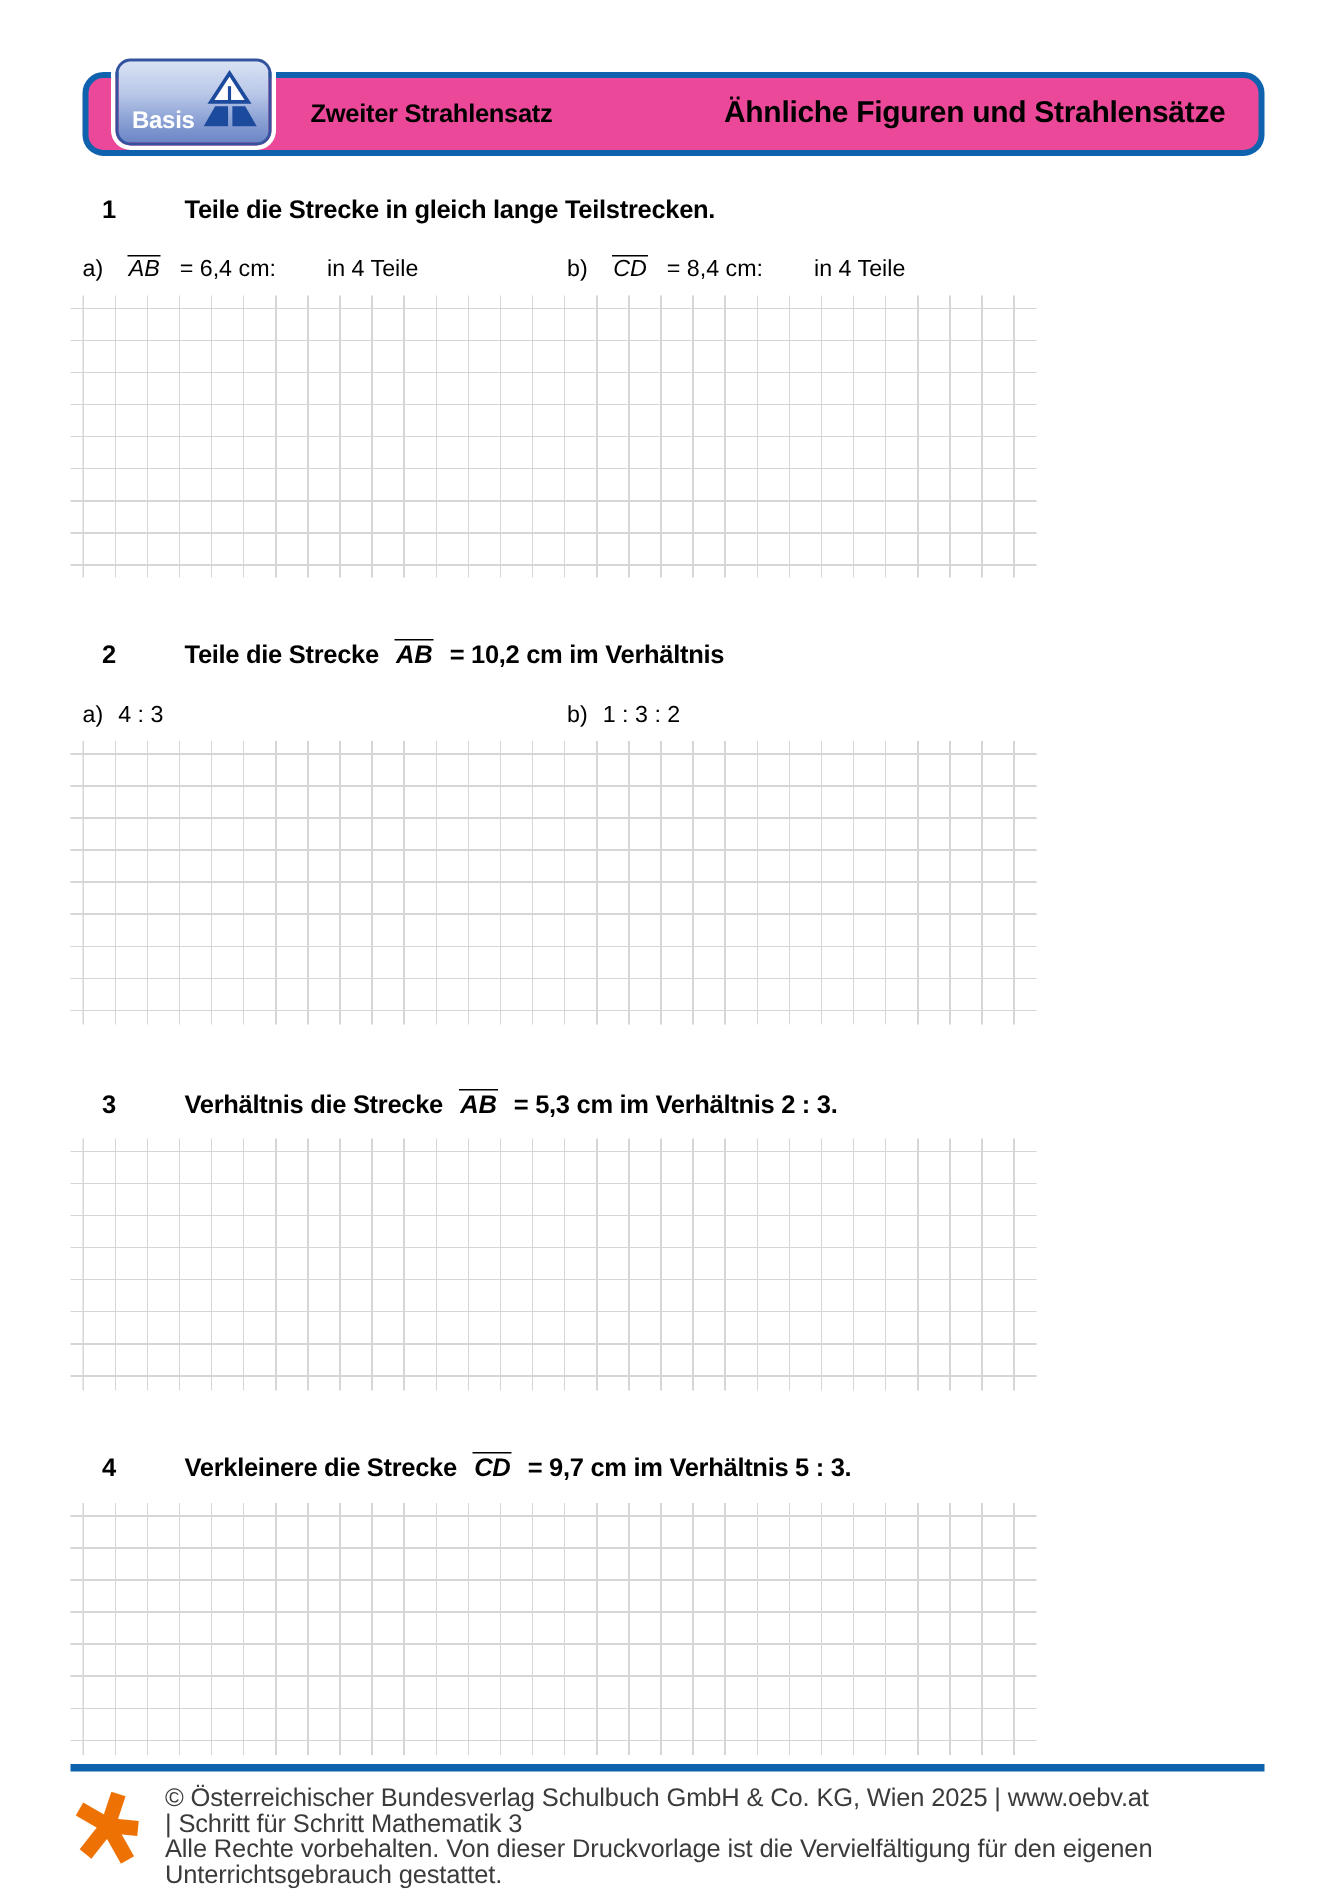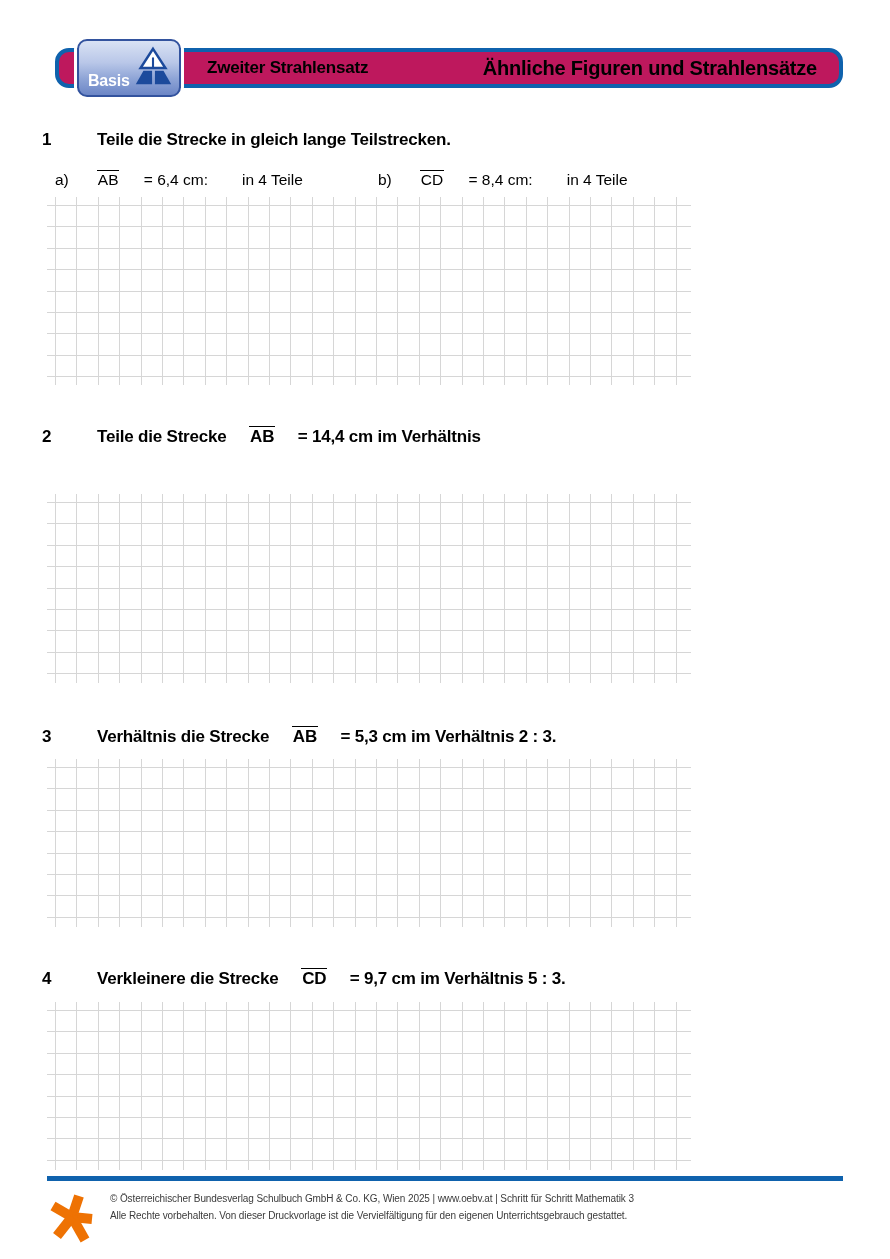--- a/index.html
+++ b/index.html
@@ -6,23 +6,23 @@
   .page{
     position:relative;
     width:890px;height:1259px;
     background:#ffffff;
     font-family:"Liberation Sans","DejaVu Sans",sans-serif;
     color:#000;
     overflow:hidden;
   }
   
   .bar{
-    position:absolute;left:55px;top:48px;width:788px;height:40px;
+    position:absolute;left:55px;top:48px;width:788px;height:56px;
     box-sizing:border-box;border:4px solid #0f62ad;border-radius:14px;
-    background:#be185d;
+    background:#ec4899;
   }
   .bar-title-left{
     position:absolute;left:148px;top:50%;transform:translateY(-50%);
     font-size:17px;font-weight:bold;letter-spacing:-0.2px;white-space:nowrap;
   }
   .bar-title-right{
     position:absolute;right:22px;top:50%;transform:translateY(-50%);
     font-size:20px;font-weight:bold;letter-spacing:-0.2px;white-space:nowrap;
   }
   .badge{
@@ -32,27 +32,27 @@
     border:2px solid #33539e;border-radius:10px;
     box-shadow:0 0 0 3px #ffffff;
   }
   .badge-label{
     position:absolute;left:9px;bottom:5px;
     color:#ffffff;font-size:16px;font-weight:bold;letter-spacing:-0.2px;
   }
   .badge-icon{position:absolute;right:5px;top:5px;}
   
   .task-head{
-    position:absolute;left:42px;font-size:17px;font-weight:bold;
+    position:absolute;left:68px;font-size:17px;font-weight:bold;
     letter-spacing:-0.2px;white-space:nowrap;
   }
   .tnum{display:inline-block;width:55px;}
   .seg{
     display:inline-block;border-top:1.7px solid #000;
-    padding:1px 1px 0 1px;line-height:1.05;margin:0 18px;
+    padding:1px 1px 0 1px;line-height:1.05;margin:0 6px;font-style:italic;
   }
   .parts{position:absolute;left:0;top:0;width:100%;height:22px;font-size:15.5px;}
   .part{position:absolute;white-space:nowrap;}
   .plabel{margin-right:10px;}
   .pvalue{margin-left:2px;}
   .pdetail{margin-left:34px;}
   
   .grid{position:absolute;}
   .grid .gv{
     position:absolute;top:0;bottom:0;left:8px;right:7px;
@@ -63,21 +63,21 @@
     background:repeating-linear-gradient(to bottom,#d6d6d6 0 1px,transparent 1px 21.4px);
   }
   
   .footer-rule{
     position:absolute;left:47px;top:1176px;width:796px;height:5px;
     background:#0f62ad;
   }
   .footer-logo{position:absolute;left:48px;top:1192px;}
   .footer-text{
     position:absolute;left:110px;top:1190px;width:660px;
-    font-size:10px;line-height:17px;color:#3b3b3b;letter-spacing:-0.1px;
+    font-size:17px;line-height:17px;color:#3b3b3b;letter-spacing:-0.1px;
   }
 </style>
 </head>
 <body>
 
 <div class="page">
 
   <div class="bar">
     <div class="badge">
       <span class="badge-label">Basis</span>
@@ -102,21 +102,29 @@
     <span class="part" style="left:378px;">
       <span class="plabel">b)</span><span class="seg">CD</span> <span class="pvalue">= 8,4 cm:</span><span class="pdetail">in 4 Teile</span>
     </span>
   </div>
   <div class="grid" style="left:47px;top:197px;width:644px;height:188px;">
     <div class="gv"></div>
     <div class="gh"></div>
   </div>
 
   <div class="task-head" style="top:426px;">
-    <span class="tnum">2</span><span><span>Teile die Strecke</span> <span class="seg">AB</span> <span>= 14,4 cm im Verhältnis</span></span>
+    <span class="tnum">2</span><span><span>Teile die Strecke</span> <span class="seg">AB</span> <span>= 10,2 cm im Verhältnis</span></span>
+  </div>
+  <div class="parts" style="top:468px;">
+    <span class="part" style="left:55px;">
+      <span class="plabel">a)</span><span>4 : 3</span>
+    </span>
+    <span class="part" style="left:378px;">
+      <span class="plabel">b)</span><span>1 : 3 : 2</span>
+    </span>
   </div>
   <div class="grid" style="left:47px;top:494px;width:644px;height:189px;">
     <div class="gv"></div>
     <div class="gh"></div>
   </div>
 
   <div class="task-head" style="top:726px;">
     <span class="tnum">3</span><span><span>Verhältnis die Strecke</span> <span class="seg">AB</span> <span>= 5,3 cm im Verhältnis 2 : 3.</span></span>
   </div>
   <div class="grid" style="left:47px;top:759px;width:644px;height:168px;">

